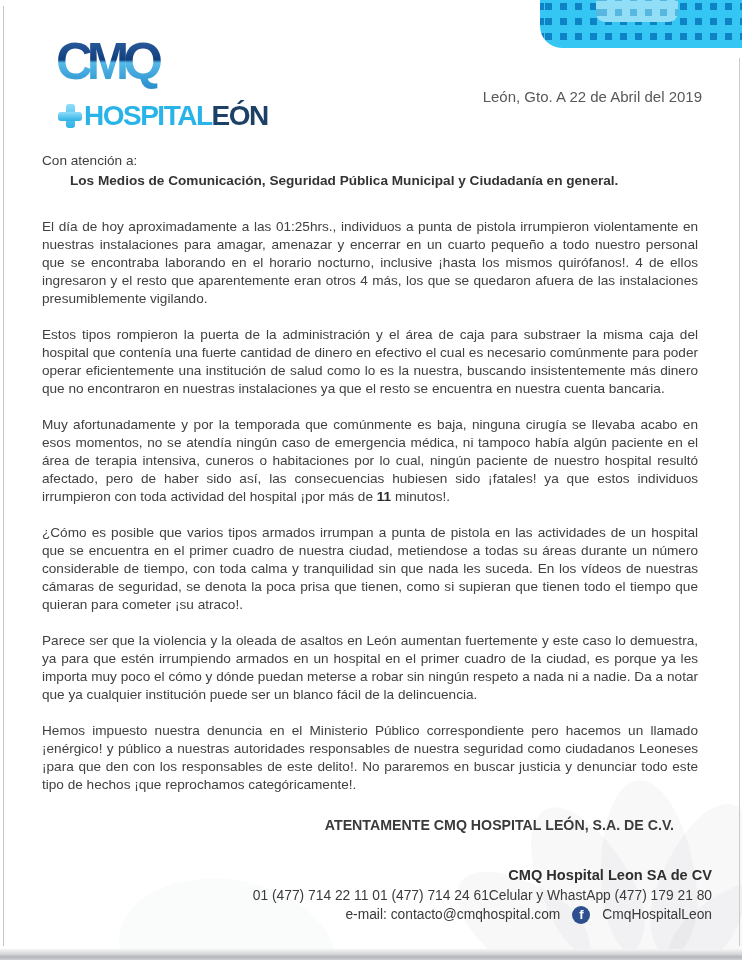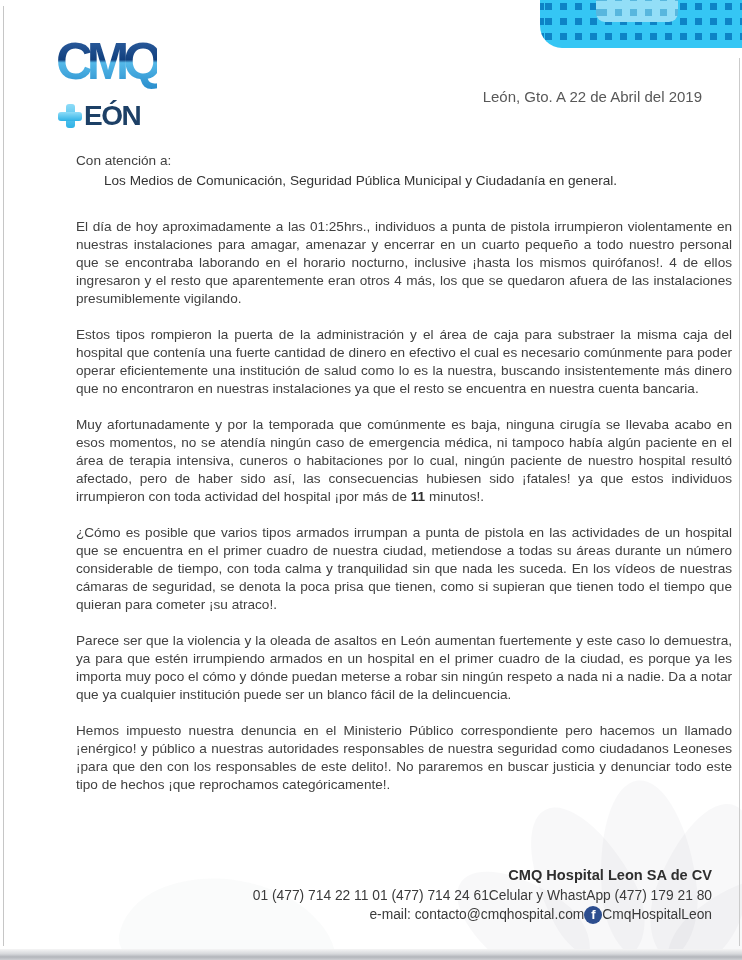--- a/index.html
+++ b/index.html
@@ -43,38 +43,38 @@
     border-radius:3px;
   }
   .cross:before{left:8px; top:0; width:9px; height:24px;}
   .cross:after{left:0; top:8px; width:24px; height:9px;}
   .hosp{font-weight:bold; font-size:28px; letter-spacing:-1.5px; color:#29b4e9;}
   .leon{font-weight:bold; font-size:28px; letter-spacing:-1.5px; color:#1d4066;}
   
   .date{position:absolute; top:88px; right:40px; font-size:15px; color:#585858;}
   
   .body{
-    position:absolute; left:76px; top:152px; width:656px;
+    position:absolute; left:42px; top:152px; width:656px;
     font-size:13.6px; line-height:18px; text-align:justify; color:#414141;
   }
   .attn{margin:0 0 2px;}
-  .attn-bold{font-weight:normal; color:#343434; margin:0 0 28px;padding-left:28px;}
+  .attn-bold{font-weight:bold; color:#343434; margin:0 0 28px;padding-left:28px;}
   .body p{margin:0 0 18px;}
   .body b{color:#2e2e2e;}
   .signature{
     font-weight:bold; color:#3a3a3a; text-align:right; padding-right:24px;
     font-size:14.2px; margin-top:22px;
   }
   
   .footer{
     position:absolute; right:30px; top:866px; text-align:right;
     font-size:13.8px; line-height:19.5px; color:#3a3a3a;
   }
   .f-company{font-weight:bold; font-size:14.6px; color:#2f2f2f;}
-  .f-last{display:flex; justify-content:flex-end; align-items:center; gap:0;}
+  .f-last{display:flex; justify-content:flex-end; align-items:center; gap:12px;}
   .fb{
     display:inline-flex; width:18px; height:18px; border-radius:50%;
     background:#2d4e8f; color:#fff; font-weight:bold; font-size:13px;
     align-items:center; justify-content:center; line-height:18px;
   }
   
   .wm{position:absolute; pointer-events:none;}
   .petal{position:absolute; background:rgba(125,130,142,0.055); border-radius:50% 50% 50% 50%/62% 62% 38% 38%;}
   .p1{left:540px; top:800px; width:90px;  height:170px; transform:rotate(-28deg);}
   .p2{left:600px; top:780px; width:95px;  height:185px; transform:rotate(-6deg);}
@@ -96,35 +96,37 @@
 <div class="page">
 
   <div class="deco">
     <div class="deco-pad"></div>
   </div>
 
   <div class="logo">
     <div class="logo-cmq">CMQ</div>
     <div class="logo-sub">
       <span class="cross"></span>
+        <span class="hosp">HOSPITAL</span>
         <span class="leon">EÓN</span>
     </div>
   </div>
 
   <div class="date">León, Gto. A 22 de Abril del 2019</div>
 
   <div class="body">
     <div class="attn">Con atención a:</div>
     <div class="attn-bold">Los Medios de Comunicación, Seguridad Pública Municipal y Ciudadanía en general.</div>
     <p>El día de hoy aproximadamente a las 01:25hrs., individuos a punta de pistola irrumpieron violentamente en nuestras instalaciones para amagar, amenazar y encerrar en un cuarto pequeño a todo nuestro personal que se encontraba laborando en el horario nocturno, inclusive ¡hasta los mismos quirófanos!. 4 de ellos ingresaron y el resto  que aparentemente eran otros 4 más, los que se quedaron afuera de las instalaciones presumiblemente vigilando.</p>
     <p>Estos tipos rompieron la puerta de la administración y el área de caja para substraer la misma caja del hospital que contenía una fuerte cantidad de dinero en efectivo el cual es necesario comúnmente para poder operar eficientemente una institución de salud como lo es la nuestra, buscando insistentemente más dinero que no encontraron en nuestras instalaciones ya que el resto se encuentra en nuestra cuenta bancaria.</p>
     <p><span>Muy afortunadamente y por la temporada que comúnmente es baja, ninguna cirugía se llevaba acabo en esos momentos, no se atendía ningún caso de emergencia médica, ni tampoco había algún paciente en el área de terapia intensiva, cuneros o habitaciones por lo cual, ningún paciente de nuestro hospital resultó afectado, pero de haber sido así, las consecuencias hubiesen sido ¡fatales! ya que estos individuos irrumpieron con toda actividad del hospital ¡por más de </span><b>11</b><span> minutos!.</span></p>
     <p>¿Cómo es posible que varios tipos armados irrumpan a punta de pistola en las actividades de un hospital que se encuentra en el primer cuadro de nuestra ciudad, metiendose a todas su áreas durante un número considerable de tiempo, con toda calma y tranquilidad sin que nada les suceda. En los vídeos de nuestras cámaras de seguridad, se denota la poca prisa que tienen, como si supieran que tienen todo el tiempo que quieran para cometer ¡su atraco!.</p>
     <p>Parece ser que la violencia y la oleada de asaltos en León aumentan fuertemente y este caso lo demuestra, ya para que estén irrumpiendo armados en un hospital en el primer cuadro de la ciudad, es porque ya les importa muy poco el cómo y dónde puedan meterse a robar sin ningún respeto a nada ni a nadie. Da a notar que ya cualquier institución puede ser un blanco fácil de la delincuencia.</p>
     <p>Hemos impuesto nuestra denuncia en el Ministerio Público correspondiente pero hacemos un llamado ¡enérgico! y público a nuestras autoridades responsables de nuestra seguridad como ciudadanos Leoneses ¡para que den con los responsables de este delito!. No pararemos en buscar justicia y denunciar todo este tipo de hechos ¡que reprochamos categóricamente!.</p>
+    <div class="signature">ATENTAMENTE CMQ HOSPITAL LEÓN, S.A. DE C.V.</div>
   </div>
 
   <div class="wm">
     <div class="petal p1"></div>
     <div class="petal p2"></div>
     <div class="petal p3"></div>
     <div class="petal p4"></div>
     <div class="petal p5"></div>
     <div class="petal p6"></div>
   </div>

